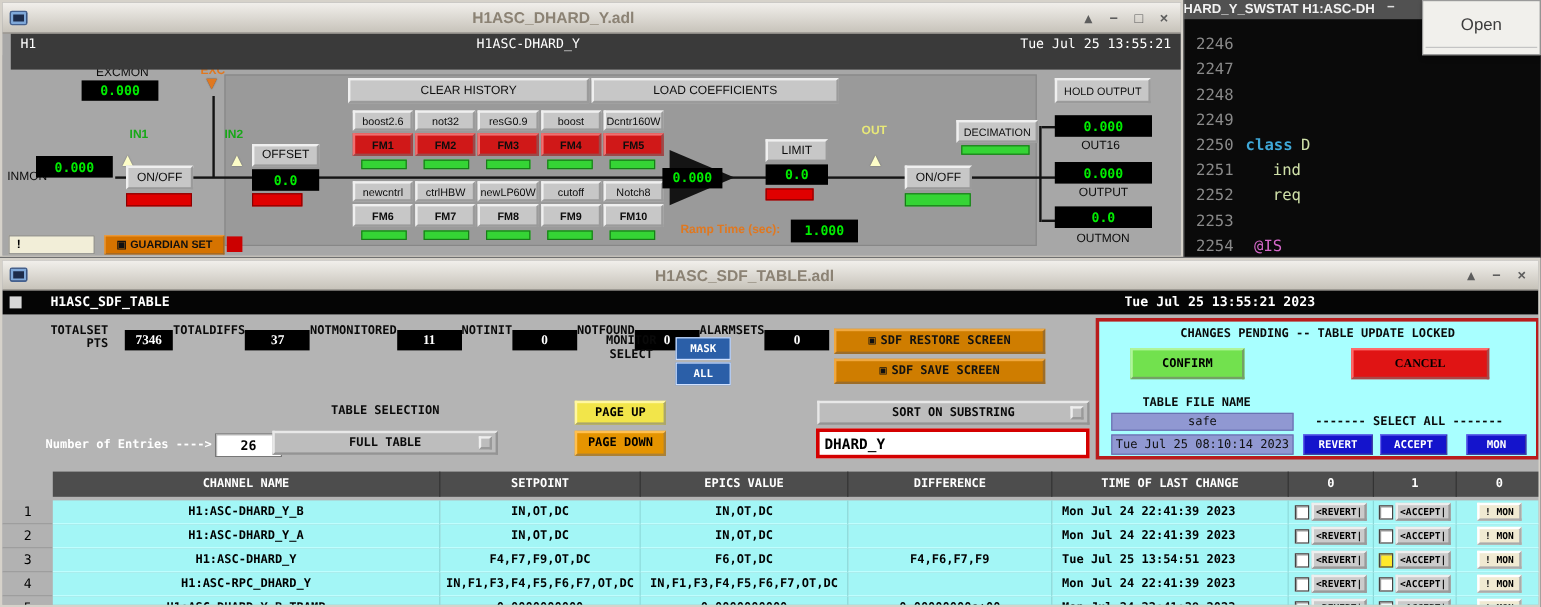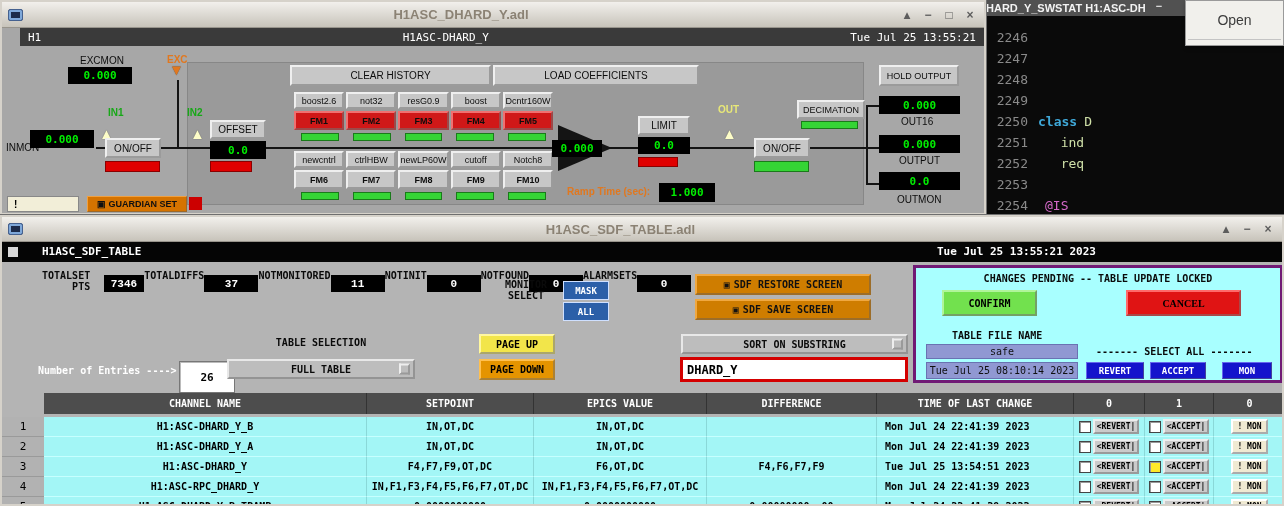--- a/index.html
+++ b/index.html
@@ -5,21 +5,21 @@
 *{margin:0;padding:0;box-sizing:border-box}
 body{font-family:"Liberation Sans",sans-serif;background:#444}
 #root{position:relative;width:1284px;height:506px;overflow:hidden;background:#444}
 
 .win{position:absolute;background:#a7a7a7;border:2px solid #d6d2ca;outline:1px solid #6f6f6f;overflow:hidden}
 .tb{position:absolute;left:0;right:0;top:0;height:26px;background:linear-gradient(#f2f0ec,#c7c3ba);border-bottom:1px solid #98948c;display:flex;align-items:center;gap:5px;padding:0 6px;z-index:9}
 .tb-title{flex:1;text-align:center;font-weight:bold;font-size:13px;color:#8b8274}
 .winbtn{width:16px;text-align:center;font-size:12px;color:#5d5d5d;font-weight:bold;cursor:default}
 .compicon{width:15px;height:12px;background:#1c2b4a;border:1px solid #45618f;border-radius:2px;box-shadow:inset 0 0 0 2px #7fa8d9;flex:none}
 
-.medmbar{position:absolute;left:18px;right:0;top:26px;height:18px;background:#3a3a3a;color:#fff;font-family:"DejaVu Sans Mono",monospace;font-size:11px;display:flex;align-items:flex-start;padding:3px 8px;z-index:8}
+.medmbar{position:absolute;left:7px;right:0;top:26px;height:18px;background:#3a3a3a;color:#fff;font-family:"DejaVu Sans Mono",monospace;font-size:11px;display:flex;align-items:flex-end;padding:15px 8px;z-index:8}
 .medmbar .c{flex:1;text-align:center}
 .canvasbg{position:absolute;left:0;right:0;top:44px;bottom:0;background:#a7a7a7}
 .panel{position:absolute;left:185px;top:60px;width:677px;height:143px;background:#9a9a9a;border:1px solid #878787;z-index:1}
 .line{position:absolute;background:#141414;z-index:2}
 .lab{position:absolute;font-size:10px;color:#0d0d0d;white-space:nowrap;z-index:3}
 .green{color:#18a818}.orange{color:#e07820}.yellow{color:#e8e878}
 .val{position:absolute;background:#000;color:#00ee00;font-family:"DejaVu Sans Mono",monospace;font-size:11px;font-weight:bold;display:flex;align-items:center;justify-content:center;white-space:nowrap;z-index:3}
 .rb{position:absolute;background:#c7c7c7;border:2px outset #efefef;color:#0d0d0d;font-size:10px;display:flex;align-items:center;justify-content:center;white-space:nowrap;z-index:3;cursor:default}
 .bar{position:absolute;z-index:3}
 .redbar{background:#e00000;border:1px solid #8a0000}
@@ -35,25 +35,25 @@
 .gbtn{position:absolute;background:#d57300;border:1px outset #f0a040;font-size:9px;font-weight:bold;color:#101010;display:flex;align-items:center;justify-content:center;gap:3px;z-index:3}
 .redsq{position:absolute;background:#cc0000;z-index:3}
 
 .sdfbg{position:absolute;left:0;right:0;top:45px;bottom:0;background:#b4b4b4}
 .blackbar{position:absolute;left:0;right:0;top:25px;height:20px;background:#050505;color:#fff;font-family:"DejaVu Sans Mono",monospace;font-size:11px;font-weight:bold;z-index:8}
 .blackbar span{position:absolute;top:3px}
 .sqicon{position:absolute;left:6px;top:5px;width:10px;height:10px;background:#d8d8d8}
 .stats{position:absolute;left:40px;top:53px;width:404px;display:flex}
 .scol{flex:1;display:flex;flex-direction:row;align-items:flex-start}
 .scol .l{font-family:"DejaVu Sans Mono",monospace;font-weight:bold;font-size:10px;line-height:11px;color:#0a0a0a}
-.scol .v{width:54px;height:17px;margin-top:5px;background:#000;color:#fff;font-family:Liberation Mono, monospace;font-size:11px;font-weight:bold;display:flex;align-items:center;justify-content:center}
+.scol .v{width:54px;height:17px;margin-top:5px;background:#000;color:#fff;font-family:Liberation Serif, serif;font-size:11px;font-weight:bold;display:flex;align-items:center;justify-content:center}
 .slab{position:absolute;font-family:"DejaVu Sans Mono",monospace;font-weight:bold;font-size:10px;color:#0a0a0a;white-space:nowrap}
 .navbtn{position:absolute;background:#2b5fa8;border:1px solid #cfe0ff;color:#fff;font-family:"DejaVu Sans Mono",monospace;font-weight:bold;font-size:9px;display:flex;align-items:center;justify-content:center}
 .obtn{position:absolute;background:#cf7d00;border:2px outset #f0a840;font-family:"DejaVu Sans Mono",monospace;font-weight:bold;font-size:10px;color:#111;display:flex;align-items:center;justify-content:center;gap:4px}
-.pend{position:absolute;left:911px;top:48px;width:370px;height:118px;background:#a8ffff;border:3px solid #701a75}
+.pend{position:absolute;left:911px;top:48px;width:370px;height:118px;background:#a8ffff;border:3px solid #b91c1c}
 .ptitle{position:absolute;left:0;right:0;top:5px;text-align:center;font-family:"DejaVu Sans Mono",monospace;font-weight:bold;font-size:10px;color:#0a0a0a}
 .confirmbtn{position:absolute;left:26px;top:22px;width:95px;height:26px;background:#72e14e;border:2px outset #b0f59a;font-family:"DejaVu Sans Mono",monospace;font-weight:bold;font-size:10px;display:flex;align-items:center;justify-content:center}
 .cancelbtn{position:absolute;left:210px;top:22px;width:115px;height:26px;background:#e01414;border:2px outset #ff6a6a;font-family:Liberation Serif, serif;font-weight:bold;font-size:10px;display:flex;align-items:center;justify-content:center}
 .purp{position:absolute;background:#9098d2;border:1px solid #6a72b2;font-family:"DejaVu Sans Mono",monospace;font-size:10px;color:#101010;display:flex;align-items:center;justify-content:center;white-space:nowrap}
 .bluebtn{position:absolute;background:#1414cc;border:1px outset #6666ee;color:#fff;font-family:"DejaVu Sans Mono",monospace;font-weight:bold;font-size:9px;display:flex;align-items:center;justify-content:center}
 .whitebox{position:absolute;background:#fff;border:1px solid #777;box-shadow:inset 1px 1px 0 #bbb;font-family:"DejaVu Sans Mono",monospace;font-size:11px;font-weight:bold;display:flex;align-items:center;justify-content:center}
 .dd{position:absolute;background:#bdbdbd;border:2px outset #e8e8e8;font-family:"DejaVu Sans Mono",monospace;font-weight:bold;font-size:10px;color:#0a0a0a;display:flex;align-items:center;justify-content:center}
 .hnd{position:absolute;right:3px;top:50%;transform:translateY(-50%);width:11px;height:11px;background:#bdbdbd;border:2px outset #eee}
 .ybtn{position:absolute;background:#f2e54a;border:2px outset #fff7a0;font-family:"DejaVu Sans Mono",monospace;font-weight:bold;font-size:10px;display:flex;align-items:center;justify-content:center}
 .ob2{position:absolute;background:#e59400;border:2px outset #ffc050;font-family:"DejaVu Sans Mono",monospace;font-weight:bold;font-size:10px;display:flex;align-items:center;justify-content:center}
@@ -334,21 +334,21 @@
       <div class="slab" style="left:36px;top:62px">TABLE FILE NAME</div>
       <div class="purp" style="left:10px;top:76px;width:152px;height:15px">safe</div>
       <div class="slab" style="left:180px;top:78px">------- SELECT ALL -------</div>
       <div class="purp" style="left:10px;top:94px;width:152px;height:17px">Tue Jul 25 08:10:14 2023</div>
       <div class="bluebtn" style="left:170px;top:94px;width:58px;height:17px">REVERT</div>
       <div class="bluebtn" style="left:234px;top:94px;width:56px;height:17px">ACCEPT</div>
       <div class="bluebtn" style="left:306px;top:94px;width:50px;height:17px">MON</div>
     </div>
 
     <div class="slab" style="left:36px;top:148px;color:#fff">Number of Entries ----&gt;</div>
-    <div class="whitebox" style="left:177px;top:144px;width:56px;height:32px">26</div>
+    <div class="whitebox" style="left:177px;top:144px;width:56px;height:20px">26</div>
     <div class="slab" style="left:225px;top:120px;width:188px;text-align:center">TABLE SELECTION</div>
     <div class="dd" style="left:225px;top:142px;width:188px;height:20px">
       <span>FULL TABLE</span>
       <span class="hnd"></span>
     </div>
     <div class="ybtn" style="left:477px;top:117px;width:76px;height:20px">PAGE UP</div>
     <div class="ob2" style="left:477px;top:142px;width:76px;height:21px">PAGE DOWN</div>
     <div class="dd" style="left:679px;top:117px;width:227px;height:20px">
       <span>SORT ON SUBSTRING</span>
       <span class="hnd"></span>

